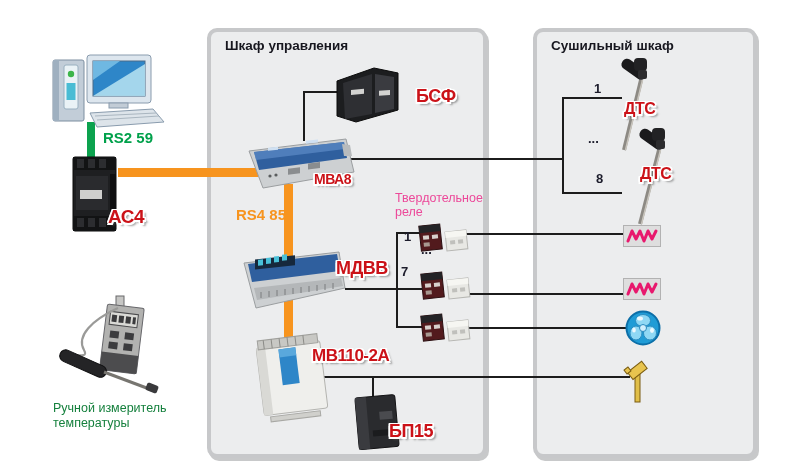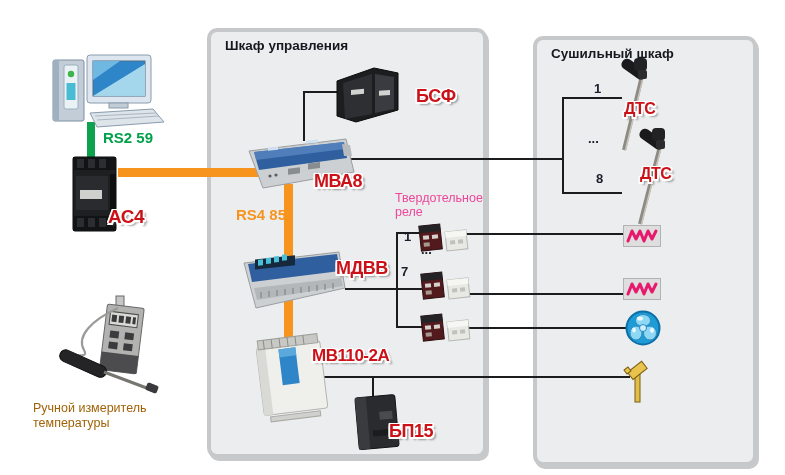--- a/index.html
+++ b/index.html
@@ -25,34 +25,34 @@
   .dev-label{
     position:absolute;z-index:4;font-weight:bold;color:#cb1218;letter-spacing:-0.5px;
     text-shadow:-1.5px -1.5px 0 #fff,1.5px -1.5px 0 #fff,-1.5px 1.5px 0 #fff,1.5px 1.5px 0 #fff,
       -1.5px 0 0 #fff,1.5px 0 0 #fff,0 -1.5px 0 #fff,0 1.5px 0 #fff,3px 3px 2px rgba(80,80,80,.55);
     white-space:nowrap;
   }
   .bus-label{position:absolute;z-index:4;font-weight:bold;font-size:15px;white-space:nowrap;}
   .green{color:#00a14b;}
   .orange{color:#f7941e;}
   .num{position:absolute;z-index:4;font-weight:bold;font-size:13px;color:#1c1c2b;}
-  .caption{position:absolute;z-index:4;font-size:12.5px;color:#a16207;line-height:1.18;}
+  .caption{position:absolute;z-index:4;font-size:12.5px;color:#15803d;line-height:1.18;margin-left:20px;}
   .ssr-caption{position:absolute;z-index:4;font-size:12.5px;color:#ec4899;line-height:1.1;}
   svg{display:block;}
   .dev{position:absolute;z-index:3;}
 </style>
 </head>
 <body>
 
 <div class="canvas">
 
   <div class="cab" style="left:207px;top:28px;width:280px;height:430px;">
     <div class="cab-title">Шкаф управления</div>
   </div>
-  <div class="cab" style="left:533px;top:36px;width:224px;height:430px;padding-left:32px;">
+  <div class="cab" style="left:533px;top:28px;width:224px;height:430px;padding-left:32px;">
     <div class="cab-title">Сушильный шкаф</div>
   </div>
 
   <div class="gline" style="left:87px;top:122px;width:8px;height:40px;"></div>
   <div class="oline" style="left:118px;top:168px;width:140px;height:9px;"></div>
   <div class="oline" style="left:284px;top:184px;width:9px;height:160px;"></div>
 
   <div class="linev" style="left:303px;top:91px;height:50px;"></div>
   <div class="lineh" style="left:303px;top:91px;width:35px;"></div>
   <div class="lineh" style="left:350px;top:158px;width:214px;"></div>
@@ -144,21 +144,21 @@
     <polygon points="8,16 98,6 101,22 13,34" fill="#2f5f9e"></polygon>
     <polygon points="8,16 98,6 99,13 10,24" fill="#5b88c4" opacity="0.75"></polygon>
     <rect x="22" y="14" width="10" height="3" fill="#cfe0f2" transform="skewY(-6)"></rect>
     <rect x="60" y="11" width="12" height="3" fill="#cfe0f2" transform="skewY(-6)"></rect>
     <circle cx="24" cy="40" r="1.6" fill="#5a5d5f"></circle>
       <circle cx="30" cy="39" r="1.6" fill="#5a5d5f"></circle>
     <rect x="42" y="38" width="12" height="6" fill="#8a8d8f" transform="skewY(-7)"></rect>
     <rect x="62" y="35" width="12" height="6" fill="#8a8d8f" transform="skewY(-7)"></rect>
     <polygon points="96,8 104,9 106,20 98,20" fill="#b8bbbd"></polygon>
   </svg>
-  <div class="dev-label" style="left:314px;top:171px;font-size:18px;">МВА8</div>
+  <div class="dev-label" style="left:314px;top:171px;font-size:14px;">МВА8</div>
 
   <div class="bus-label orange" style="left:236px;top:206px;">RS4 85</div>
 
   <svg class="dev" style="left:241px;top:246px;" width="108" height="70" viewBox="0 0 108 70">
     <polygon points="3,17 98,6 104,42 15,62" fill="#cdd0d2" stroke="#9b9ea0"></polygon>
     <polygon points="7,18 96,8 99,25 11,36" fill="#2f5f9e"></polygon>
     <rect x="14" y="15" width="40" height="10" fill="#16283c" transform="skewY(-6)"></rect>
     <rect x="17" y="15.5" width="5" height="6" fill="#49c0d8" transform="skewY(-6)"></rect>
     <rect x="25" y="14.7" width="5" height="6" fill="#49c0d8" transform="skewY(-6)"></rect>
     <rect x="33" y="13.9" width="5" height="6" fill="#49c0d8" transform="skewY(-6)"></rect>

